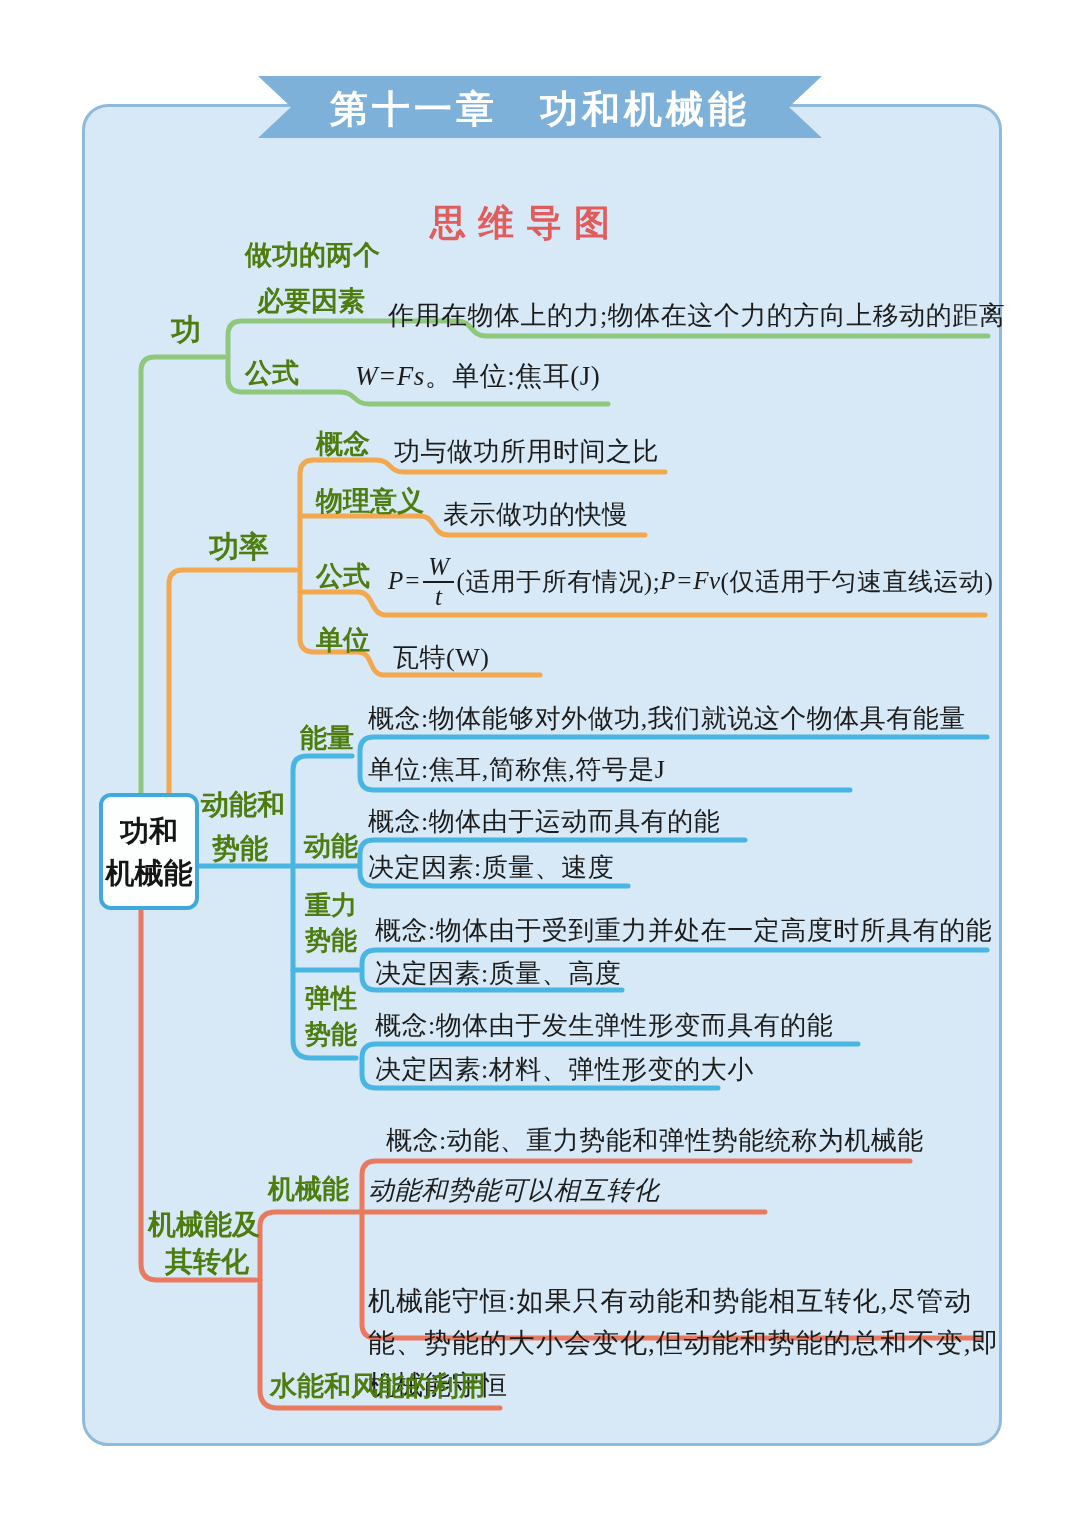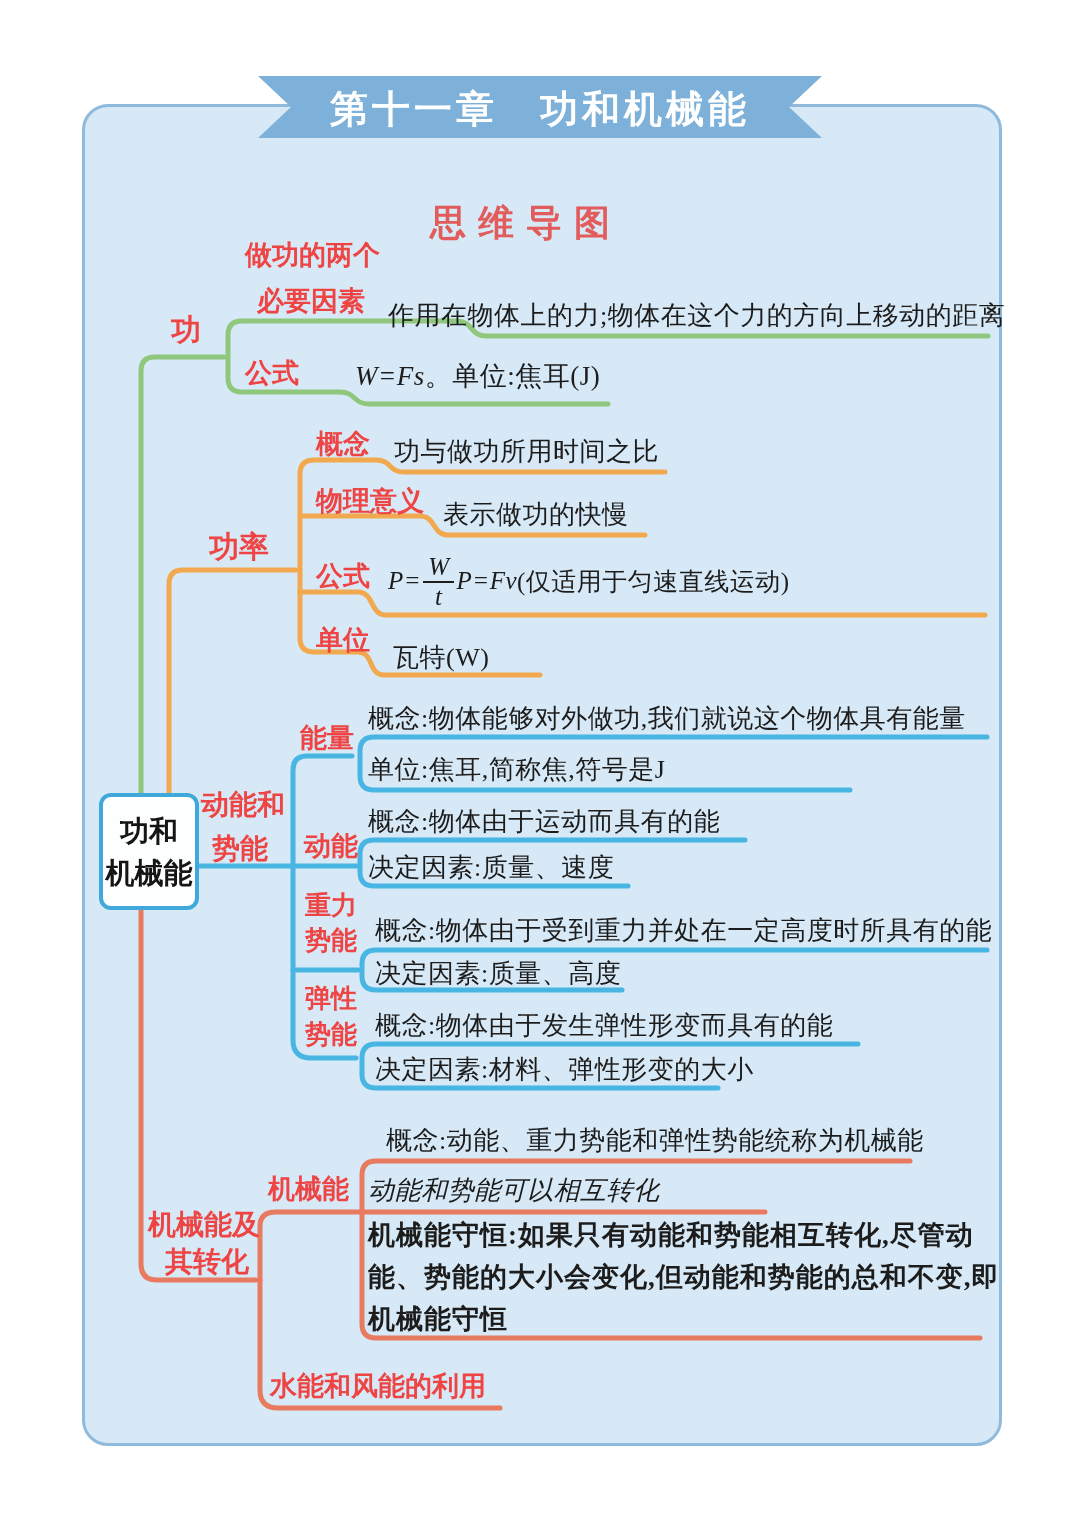--- a/index.html
+++ b/index.html
@@ -15,21 +15,21 @@
   svg.lines path{fill:none;stroke-width:5;stroke-linecap:round;stroke-linejoin:round;}
   .ribbon-text{position:absolute;left:283px;top:84px;width:514px;text-align:center;
                font-size:38px;font-weight:bold;color:#ffffff;letter-spacing:4px;white-space:nowrap;}
   .subtitle{position:absolute;left:430px;top:199px;font-size:36px;font-weight:bold;
             color:#e25c5c;letter-spacing:12px;white-space:nowrap;}
   .root-node{position:absolute;left:99px;top:793px;width:100px;height:117px;box-sizing:border-box;
              background:#fdfefe;border:4px solid #3fa9dc;border-radius:12px;
              display:flex;flex-direction:column;justify-content:center;align-items:center;
              font-weight:bold;font-size:29px;line-height:42px;color:#151515;}
   .lbl{position:absolute;font-family:"Liberation Serif","DejaVu Serif",serif;font-weight:bold;
-       color:#ef4444;white-space:nowrap;font-size:27px;}
+       color:#4d7c0f;white-space:nowrap;font-size:27px;}
   .leaf{position:absolute;font-family:"Liberation Serif","DejaVu Serif",serif;color:#1c1c1c;
         white-space:nowrap;font-size:26px;letter-spacing:0.5px;}
   .it{font-style:italic;}
   .formula-row{display:flex;align-items:center;height:64px;font-size:25px;}
   .frac{display:inline-flex;flex-direction:column;align-items:center;line-height:1.05;
         font-style:italic;margin:0 2px;transform:translateY(1px);}
   .frac .num{border-bottom:2.5px solid #1c1c1c;padding:0 5px 1px;}
   .frac .den{padding-top:1px;}
   .para{line-height:42px;font-size:27px;letter-spacing:1px;}
   .para span{display:block;}
@@ -90,20 +90,21 @@
   <div class="leaf" style="left:394px;top:434px;">功与做功所用时间之比</div>
   <div class="lbl" style="left:316px;top:483px;">物理意义</div>
   <div class="leaf" style="left:443px;top:497px;">表示做功的快慢</div>
   <div class="lbl" style="left:316px;top:558px;">公式</div>
   <div class="leaf formula-row" style="left:388px;top:549px;">
     <span class="it">P=</span>
       <span class="frac">
         <span class="num">W</span>
         <span class="den">t</span>
       </span>
+      <span>(适用于所有情况);</span>
       <span class="it">P=Fv</span>
       <span>(仅适用于匀速直线运动)</span>
   </div>
   <div class="lbl" style="left:316px;top:622px;">单位</div>
   <div class="leaf" style="left:393px;top:640px;">瓦特(W)</div>
 
   <div class="lbl" style="left:201px;top:786px;font-size:28px;">动能和</div>
   <div class="lbl" style="left:212px;top:830px;font-size:28px;">势能</div>
 
   <div class="lbl" style="left:300px;top:720px;">能量</div>
@@ -123,20 +124,20 @@
   <div class="lbl" style="left:305px;top:1017px;font-size:26px;">势能</div>
   <div class="leaf" style="left:375px;top:1008px;">概念:物体由于发生弹性形变而具有的能</div>
   <div class="leaf" style="left:375px;top:1052px;">决定因素:材料、弹性形变的大小</div>
 
   <div class="lbl" style="left:148px;top:1206px;font-size:28px;">机械能及</div>
   <div class="lbl" style="left:165px;top:1243px;font-size:28px;">其转化</div>
 
   <div class="lbl" style="left:268px;top:1171px;">机械能</div>
   <div class="leaf" style="left:386px;top:1123px;">概念:动能、重力势能和弹性势能统称为机械能</div>
   <div class="leaf" style="left:368px;top:1173px;font-style:italic;">动能和势能可以相互转化</div>
-  <div class="leaf para" style="left:368px;top:1214px;font-weight:bold;">
+  <div class="leaf para" style="left:368px;top:1280px;">
     <span>机械能守恒:如果只有动能和势能相互转化,尽管动</span>
     <span>能、势能的大小会变化,但动能和势能的总和不变,即</span>
     <span>机械能守恒</span>
   </div>
   <div class="lbl" style="left:270px;top:1368px;">水能和风能的利用</div>
 
 </div>
 
 </body></html>

